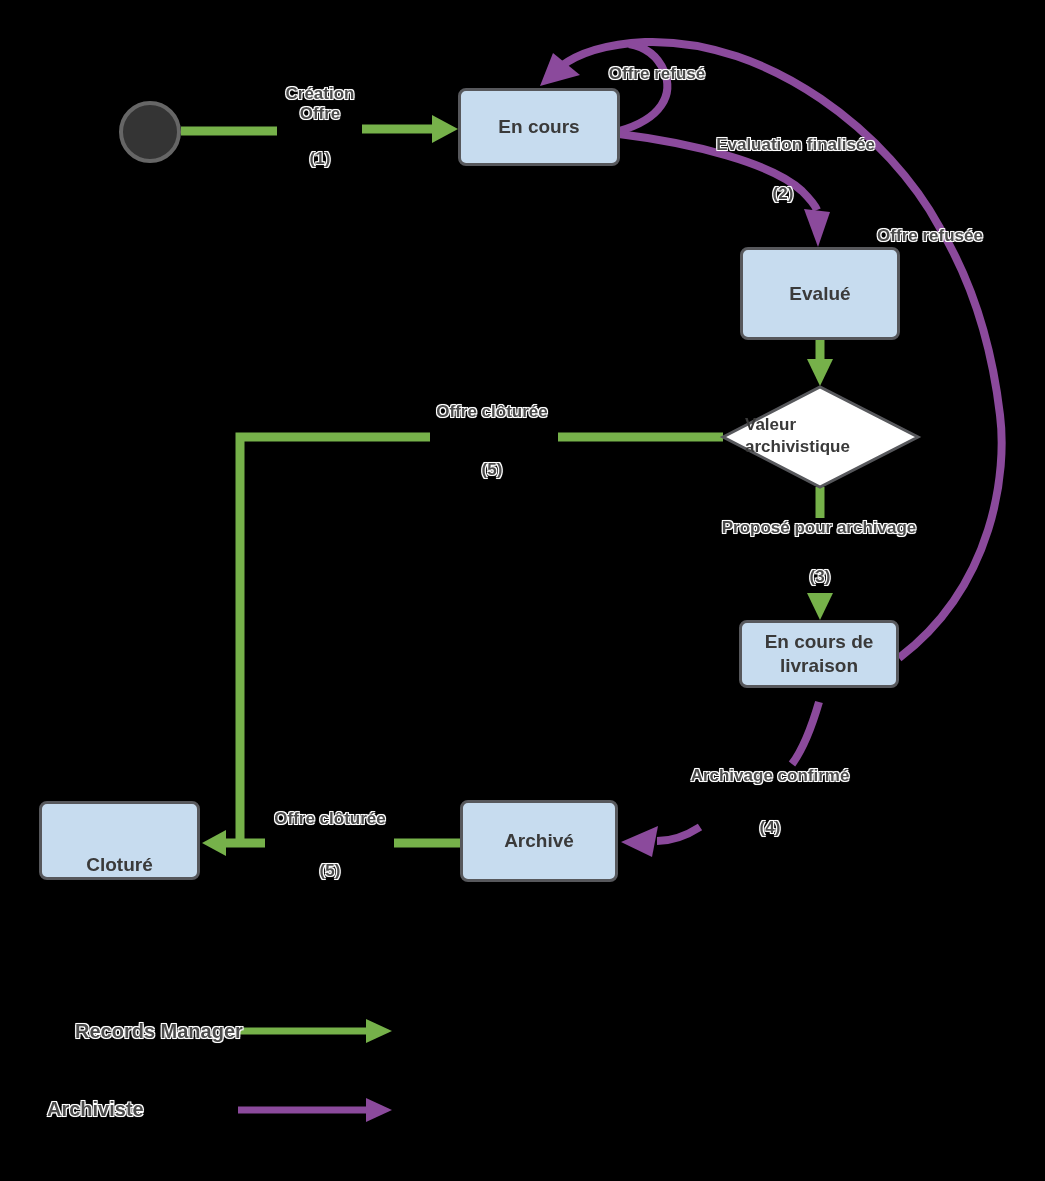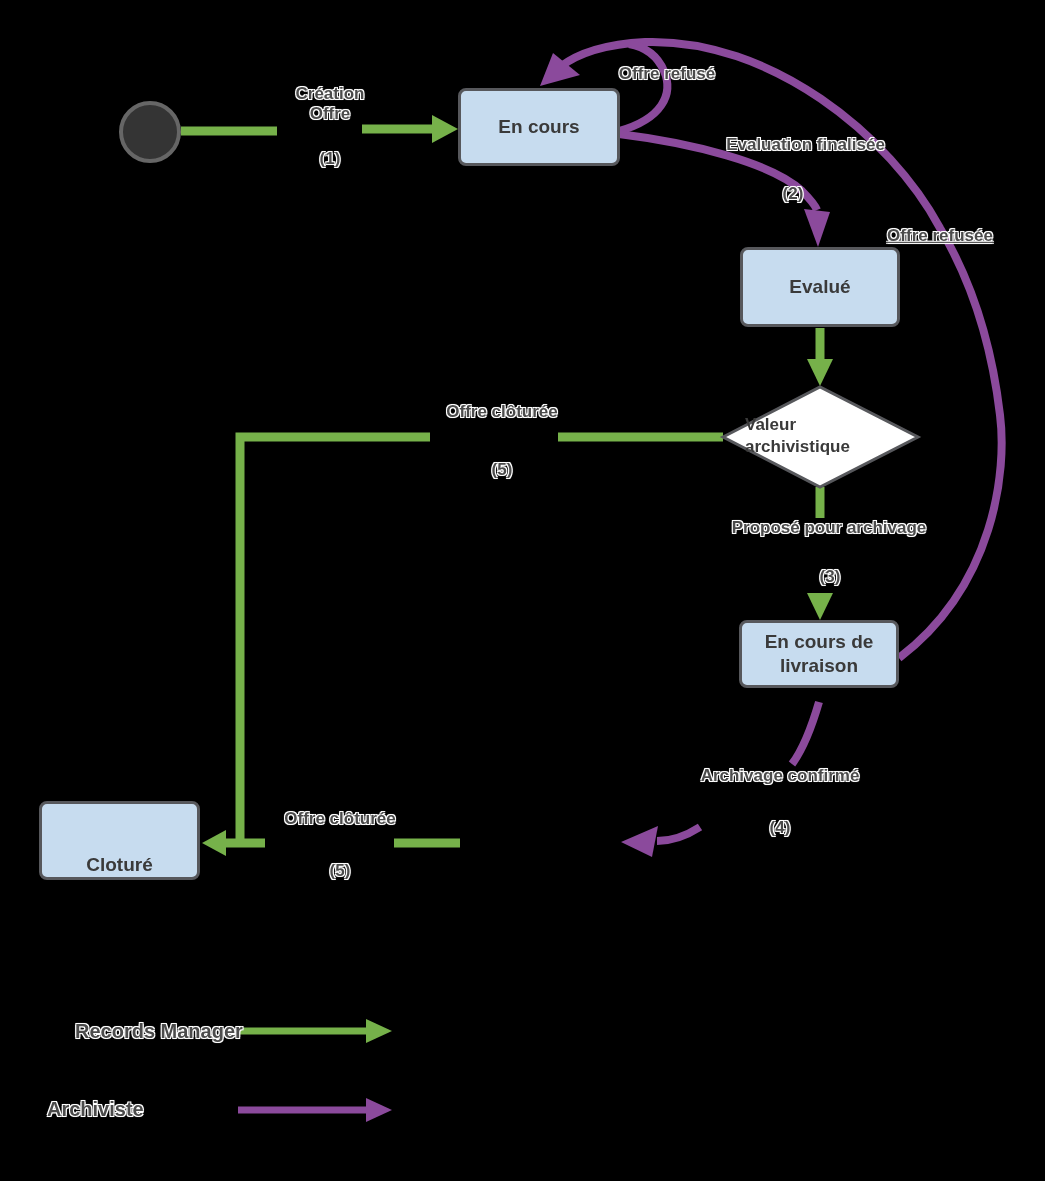--- a/index.html
+++ b/index.html
@@ -38,21 +38,20 @@
     color:var(--node-text,#3A3A3A);
     font-size:17px;font-weight:bold;text-align:left;line-height:1.3;
   }
   .elabel{
     position:absolute;
     transform:translate(-50%,-50%);
     color:var(--label-text,#4B4B4B);
     font-size:17px;font-weight:bold;text-align:center;
     white-space:nowrap;line-height:1.2;
     text-shadow:-1px -1px 0 #fff,1px -1px 0 #fff,-1px 1px 0 #fff,1px 1px 0 #fff,0 0 2px #fff;
-    margin-left:10px;
   }
   .elabel.wrap{white-space:normal;width:100px;}
   .legend-label{
     position:absolute;
     transform:translateY(-50%);
     color:var(--label-text,#4B4B4B);
     font-size:20px;font-weight:bold;white-space:nowrap;
     text-shadow:-1px -1px 0 #fff,1px -1px 0 #fff,-1px 1px 0 #fff,1px 1px 0 #fff,0 0 2px #fff;
   }
 </style>
@@ -91,41 +90,44 @@
     <polygon class="green-head" points="366,1019 392,1031 366,1043"></polygon>
     <path class="edge-line purple" stroke-width="7" d="M 238 1110 H 366"></path>
     <polygon class="purple-head" points="366,1098 392,1110 366,1122"></polygon>
   </svg>
 
   <div class="start-circle" style="left:119px;top:101px;"></div>
 
   <div class="node" style="left:458px;top:88px;width:162px;height:78px;">
     <span>En cours</span>
   </div>
-  <div class="node" style="left:740px;top:247px;width:160px;height:80px;">
+  <div class="node" style="left:740px;top:247px;width:160px;height:93px;">
     <span>Evalué</span>
   </div>
   <div class="node" style="left:739px;top:620px;width:160px;height:68px;">
     <span style="display:inline-block;width:125px;">En cours de livraison</span>
+  </div>
+  <div class="node" style="left:460px;top:800px;width:158px;height:82px;">
+    <span>Archivé</span>
   </div>
   <div class="node" style="left:39px;top:801px;width:161px;height:79px;align-items:flex-end;">
     <span>Cloturé</span>
   </div>
 
   <div class="decision-label" style="left:820px;top:436px;">Valeur archivistique</div>
 
   <div class="elabel wrap" style="left:320px;top:104px;">Création Offre</div>
   <div class="elabel" style="left:320px;top:159px;">(1)</div>
 
   <div class="elabel" style="left:657px;top:74px;">Offre refusé</div>
 
   <div class="elabel" style="left:785px;top:145px;padding-left:21px;">Evaluation finalisée</div>
   <div class="elabel" style="left:783px;top:194px;">(2)</div>
 
-  <div class="elabel" style="left:930px;top:236px;text-decoration:underline;">Offre refusée</div>
+  <div class="elabel" style="left:930px;top:236px;">Offre refusée</div>
 
   <div class="elabel" style="left:492px;top:412px;">Offre clôturée</div>
   <div class="elabel" style="left:492px;top:470px;">(5)</div>
 
   <div class="elabel" style="left:819px;top:528px;">Proposé pour archivage</div>
   <div class="elabel" style="left:820px;top:577px;">(3)</div>
 
   <div class="elabel" style="left:770px;top:776px;">Archivage confirmé</div>
   <div class="elabel" style="left:770px;top:828px;">(4)</div>
 

